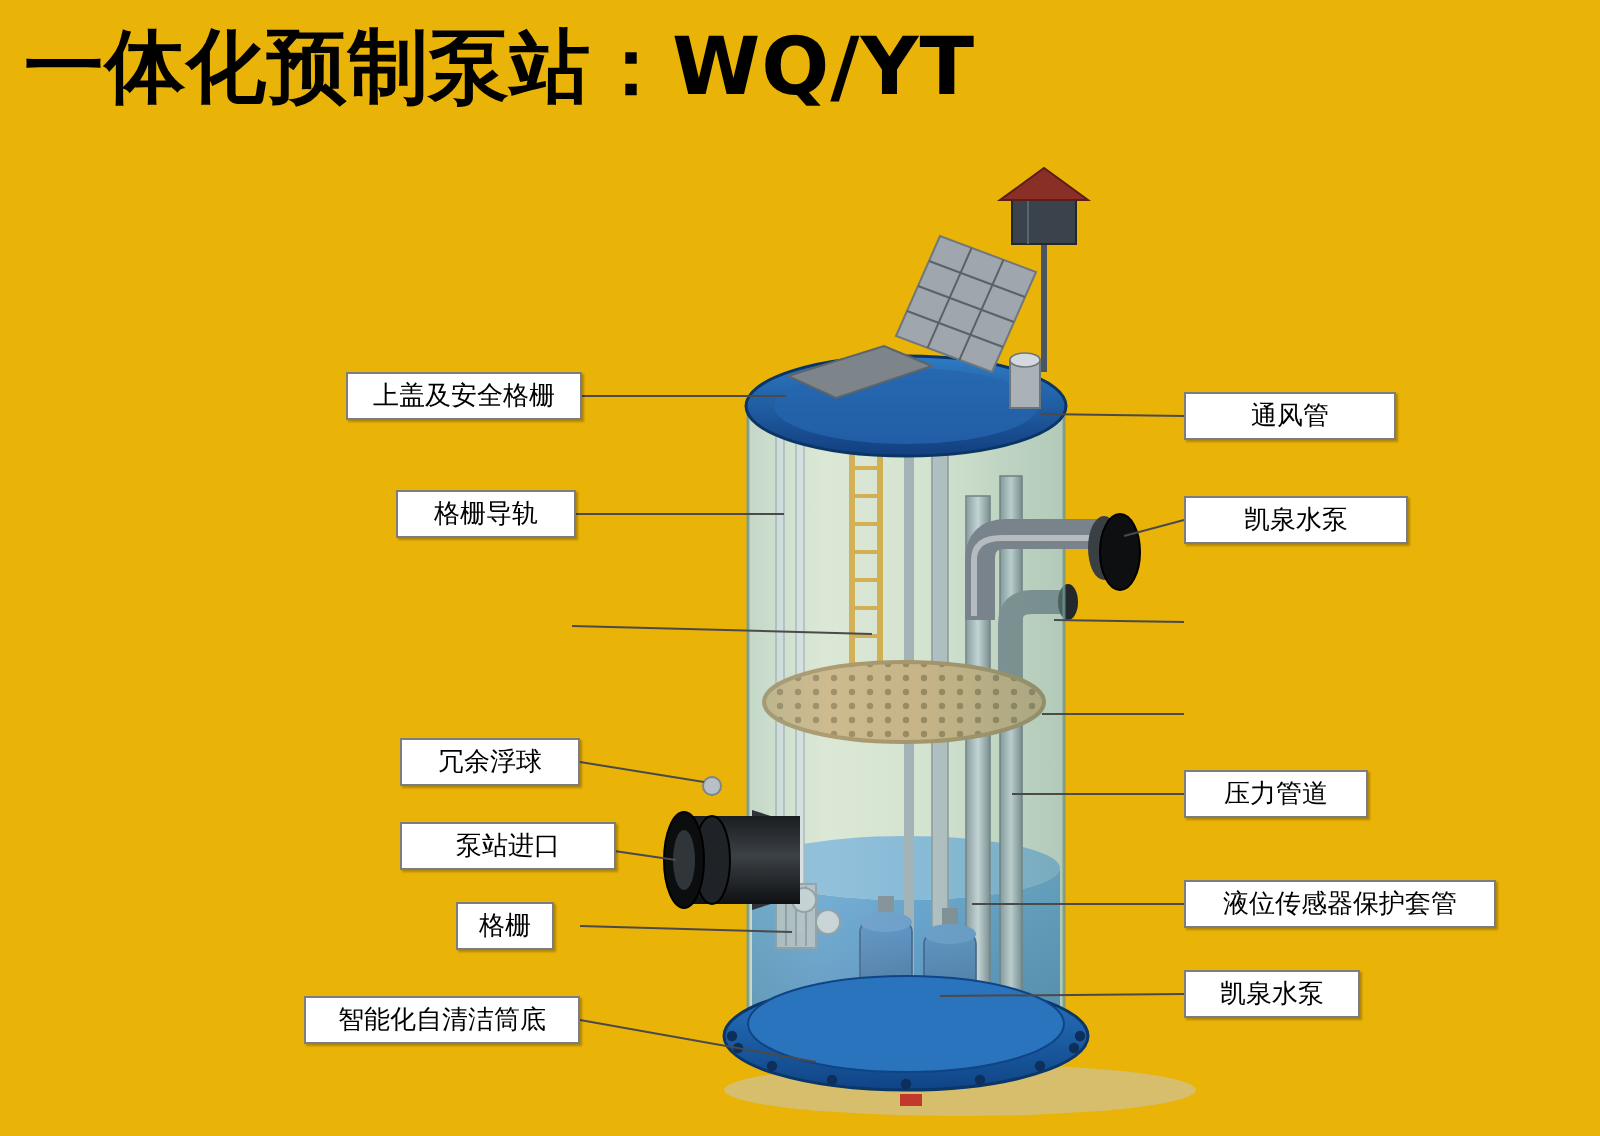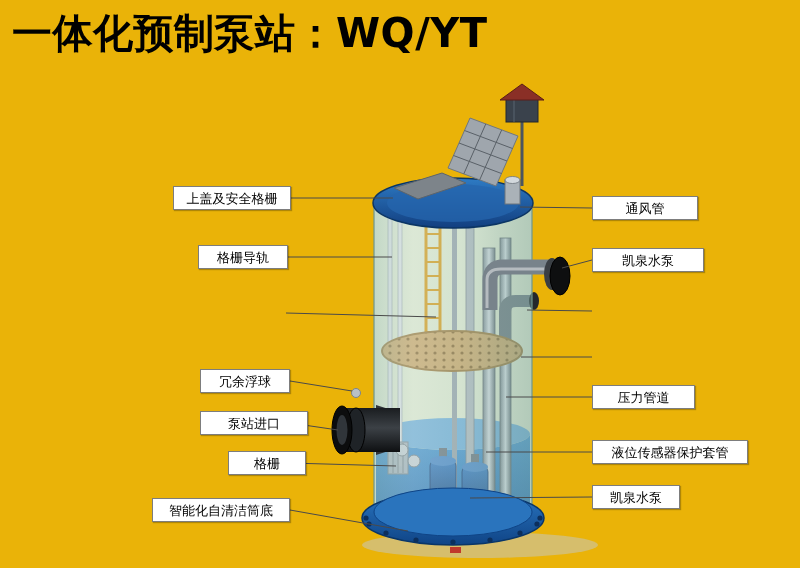--- a/index.html
+++ b/index.html
@@ -214,22 +214,22 @@
       <line x1="506" y1="397" x2="592" y2="397"></line>
       <line x1="486" y1="452" x2="592" y2="452"></line>
       <line x1="470" y1="498" x2="592" y2="497"></line>
     </g>
   </svg>
 
   <div class="label-box" style="left:173px;top:186px;width:118px">上盖及安全格栅</div>
   <div class="label-box" style="left:198px;top:245px;width:90px">格栅导轨</div>
   <div class="label-box" style="left:200px;top:369px;width:90px">冗余浮球</div>
   <div class="label-box" style="left:200px;top:411px;width:108px">泵站进口</div>
-  <div class="label-box" style="left:228px;top:451px;width:78px">格栅</div>
+  <div class="label-box" style="left:228px;top:451px;width:49px">格栅</div>
   <div class="label-box" style="left:152px;top:498px;width:138px">智能化自清洁筒底</div>
 
   <div class="label-box" style="left:592px;top:196px;width:106px">通风管</div>
   <div class="label-box" style="left:592px;top:248px;width:112px">凯泉水泵</div>
-  <div class="label-box" style="left:592px;top:385px;width:103px">压力管道</div>
+  <div class="label-box" style="left:592px;top:385px;width:92px">压力管道</div>
   <div class="label-box" style="left:592px;top:440px;width:156px">液位传感器保护套管</div>
   <div class="label-box" style="left:592px;top:485px;width:88px">凯泉水泵</div>
 
 </div>
 
 </body></html>

